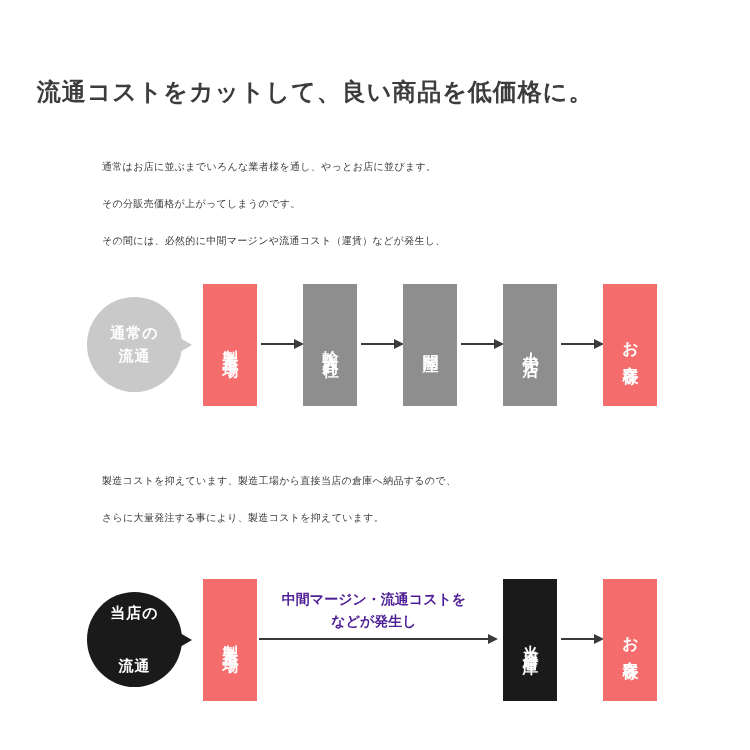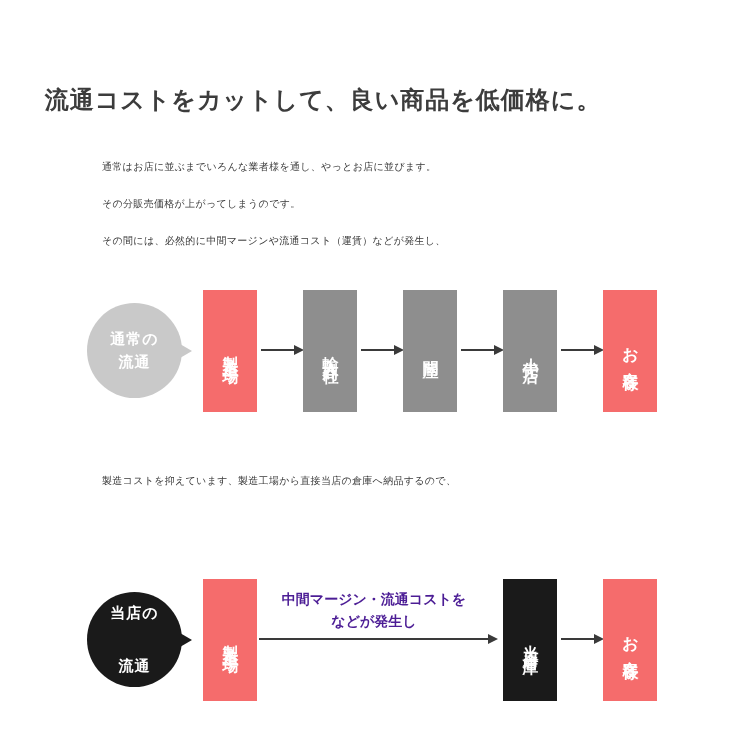--- a/index.html
+++ b/index.html
@@ -6,33 +6,33 @@
   body {
     width: 750px; height: 750px;
     background: #ffffff;
     font-family: "Liberation Sans", "DejaVu Sans", sans-serif;
     color: #3a3a3a;
   }
   .page { position: relative; width: 750px; height: 750px; background: #fff; overflow: hidden; }
 
   .title {
     position: absolute; top: 68px; left: 0; width: 614px;
-    margin: 16px; text-align: center;
+    margin: 8px; text-align: center;
     font-size: 24px; font-weight: 600; color: #3c3c3c;
     letter-spacing: 1px;
   }
 
   .text-block { position: absolute; left: 97px; width: 600px; }
   .text-block p { margin: 5px; font-size: 10px; line-height: 32px; letter-spacing: 0.3px; color: #3a3a3a; }
   #intro { top: 146px; }
   #store-desc { top: 460px; }
   .red { color: var(--red-text, #e8493f); }
 
   .flow { position: absolute; left: 0; width: 750px; height: 124px; }
-  #flow-normal { top: 289px; }
+  #flow-normal { top: 283px; }
   #flow-store  { top: 578px; }
 
   .bubble {
     position: absolute; left: 87px; top: 14px;
     width: 95px; height: 95px; border-radius: 50%;
     display: flex; flex-direction: column; align-items: center; justify-content: center;
     color: #fff; font-size: 15px; font-weight: bold; line-height: 1.5; letter-spacing: 1px;
   }
   .bubble .tail {
     position: absolute; right: -10px; top: 50%; margin-top: -7px;
@@ -112,20 +112,21 @@
     </div>
     <span class="harrow" style="left:561px"></span>
 
     <div class="vbox accent" style="left:603px">
       <span>お客様</span>
     </div>
   </div>
 
   <div class="text-block" id="store-desc">
     <p>製造コストを抑えています、製造工場から直接当店の倉庫へ納品するので、</p>
+    <p class="red">さらに大量発注する事により、製造コストを抑えています。</p>
   </div>
 
   <div class="flow" id="flow-store">
     <div class="bubble bubble-black">
       <span>当店の</span>
       <span>流通</span>
       <span class="tail"></span>
     </div>
 
     <div class="vbox accent" style="left:203px">

